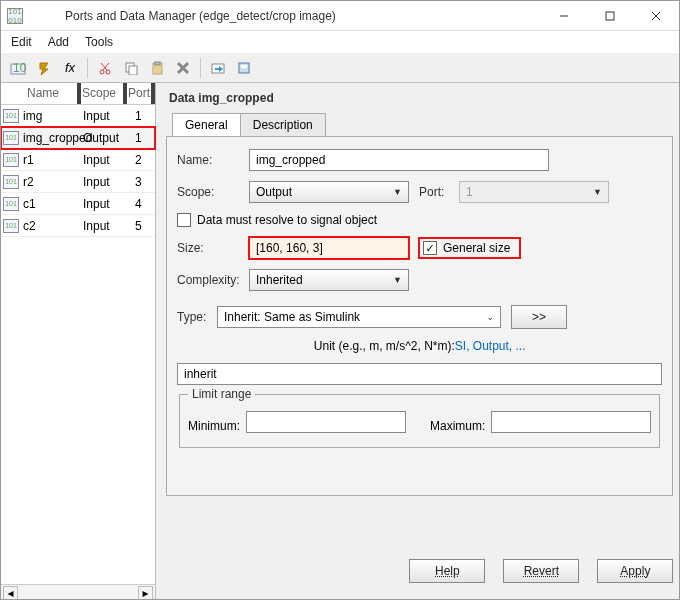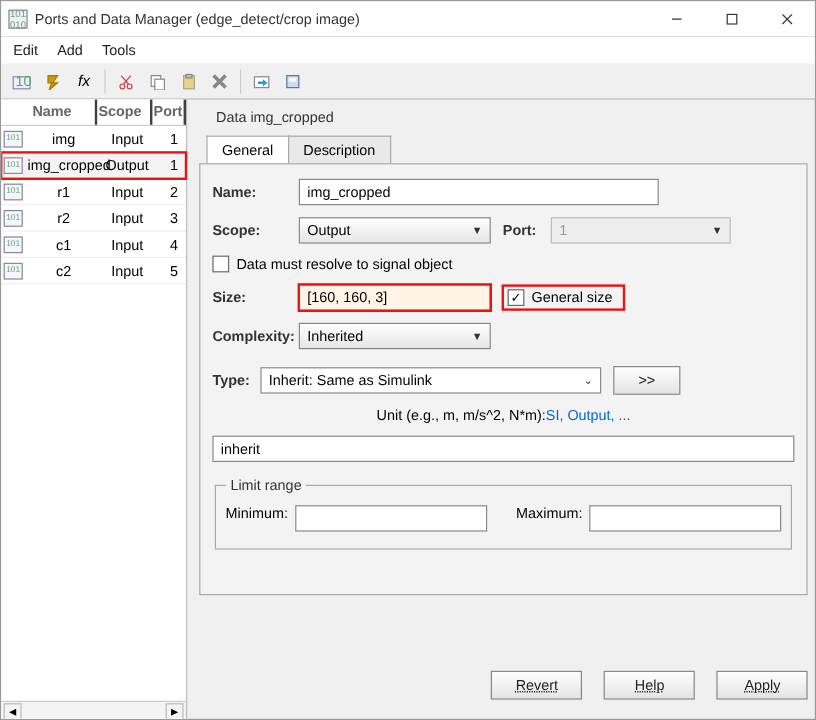--- a/index.html
+++ b/index.html
@@ -1,46 +1,46 @@
 <!DOCTYPE html>
 <html><head>
 <meta charset="utf-8">
 <style>
   * { box-sizing: border-box; font-family: "Segoe UI", "Microsoft YaHei", Arial, sans-serif; font-size: 12px; }
   html, body { margin:0; padding:0; }
   body { width: 680px; height: 600px; background:#f0f0f0; overflow:hidden; border:1px solid #999; }
   .titlebar { height:30px; background:#fff; display:flex; align-items:center; padding:0 0 0 6px; border-bottom:1px solid #ddd; }
   .titlebar .ticn { width:16px; height:16px; margin-right:6px; display:inline-flex; align-items:center; justify-content:center; border:1px solid #888; font-size:8px; color:#6a6; background:#eef; }
-  .titlebar .title { flex:1; color:#333; }
+  .titlebar .title { flex:1; color:#333;margin-left:36px; }
   .sysbtn { width:46px; height:30px; display:flex; align-items:center; justify-content:center; color:#333; }
   .sysbtn svg { stroke:#333; }
   .menubar { height:22px; background:#fff; display:flex; align-items:center; gap:16px; padding:0 10px; color:#222; }
   .menubar span { cursor:default; }
   .toolbar { height:30px; background:#f0f0f0; display:flex; align-items:center; gap:4px; padding:0 6px; border-bottom:1px solid #bbb; }
   .tbtn { width:22px; height:22px; display:flex; align-items:center; justify-content:center; border:1px solid transparent; }
   .sep { width:1px; height:20px; background:#ccc; margin:0 2px; }
   .workarea { display:flex; height:calc(600px - 30px - 22px - 30px); }
   .leftpane { width:178px; border-right:1px solid #bbb; background:#fff; display:flex; flex-direction:column; }
   .lhdr { display:flex; height:22px; border-bottom:1px solid #ccc; color:#666; background:#fff;}
-  .lhdr div { border-right:2px solid #404040; padding:3px 1px;font-weight:bold; }
+  .lhdr div { border-right:4px solid #404040; padding:3px 1px; }
   .cName{width:80px} .cScope{width:46px} .cPort{flex:1}
   .lrow { display:flex; height:22px; align-items:center; border-bottom:1px solid #eee; }
   .lrow .icn { width:16px; height:14px; margin:0 4px 0 2px; display:inline-flex; align-items:center; justify-content:center; border:1px solid #889; font-size:7px; color:#5a5; background:#f5f5ff;}
   .lrow .n{width:60px} .lrow .s{width:46px} .lrow .p{flex:1; padding-left:6px;}
   .lrow.selected { background:#f3f3f3; outline:2px solid #e11; outline-offset:-1px; }
   .hscroll { height:17px; border-top:1px solid #ccc; background:#f4f4f4; display:flex; align-items:center; justify-content:space-between; padding:0 2px;}
   .hscroll .arr{ width:15px;height:15px; border:1px solid #bbb; display:flex;align-items:center;justify-content:center;}
   .rightpane { flex:1; padding:8px 10px 0 10px; display:flex; flex-direction:column; }
-  .panetitle { font-weight:400; color:#333; margin:0 0 8px 14px; }
+  .panetitle { font-weight:700; color:#333; margin:0 0 8px 3px; }
   .tabs { display:flex; height:24px; margin-left:6px; }
   .tab { padding:4px 12px; border:1px solid #aaa; border-bottom:none; background:#e9e9e9; color:#000000; margin-right:-1px;}
   .tab.active { background:#fff; }
   .tabpanel { border:1px solid #aaa; background:#fff0; padding:12px 10px 0 10px; flex:0 0 auto; background:#f3f3f3; border-top:1px solid #aaa; margin-top:-1px; height:360px;}
   .formrow { display:flex; align-items:center; margin-bottom:10px; }
-  .formrow .lbl { width:72px; color:#333;font-weight:bold; }
+  .formrow .lbl { width:72px; color:#333; }
   .tin { height:22px; border:1px solid #888; background:#fff; padding:0 6px; }
   .sel { height:22px; border:1px solid #888; background:linear-gradient(#fff,#e6e6e6); padding:0 6px; display:flex; align-items:center; justify-content:space-between; }
   .sel .caret{ font-size:9px; color:#333;}
   .chk { width:14px; height:14px; border:1px solid #666; margin-right:6px; display:inline-flex; align-items:center; justify-content:center; font-size:11px; background:#fff;}
   .redbox { outline:2px solid #e11; outline-offset:-1px; }
   .dis { color:#999; }
   .bottombar { margin-top:auto; padding:14px 0 18px 0; display:flex; justify-content:flex-end; gap:18px; }
   .btn { width:76px; height:24px; border:1px solid #888; background:linear-gradient(#fefefe,#e4e4e4); display:flex; align-items:center; justify-content:center; text-decoration:underline; text-decoration-style:dotted; color:#222;}
   fieldset { border:1px solid #aaa; padding:10px 8px 14px 8px; }
   legend { color:#333; padding:0 4px;}
@@ -133,21 +133,21 @@
 </div>
 
 <div class="workarea">
 
   <div class="leftpane">
     <div class="lhdr">
       <div class="cName" style="padding-left:26px">Name</div>
       <div class="cScope">Scope</div>
       <div class="cPort">Port</div>
     </div>
-    <div id="list-rows" style="flex:1;text-align:center;">
+    <div id="list-rows" style="flex:1;">
         <div class="lrow">
           <span class="icn">101</span>
           <span class="n">img</span>
           <span class="s">Input</span>
           <span class="p">1</span>
         </div>
         <div class="lrow selected">
           <span class="icn">101</span>
           <span class="n">img_cropped</span>
           <span class="s">Output</span>
@@ -245,31 +245,31 @@
         <span style="width:10px"></span>
         <div class="btn" style="width:56px;text-decoration:none">&gt;&gt;</div>
       </div>
 
       <div class="formrow" style="justify-content:center">
         <span>Unit (e.g., m, m/s^2, N*m):</span>
         <a style="color:#06c">SI, Output, ...</a>
       </div>
       <input class="tin" style="width: 100%;" value="inherit">
 
-      <fieldset style="margin-top:12px">
+      <fieldset style="margin-top:2px">
         <legend>Limit range</legend>
-        <div style="display:flex;align-items:flex-start;gap:6px">
+        <div style="display:flex;align-items:flex-end;gap:6px">
           <span>Minimum:</span>
           <input class="tin" style="width: 160px;" value="">
           <span style="width:12px"></span>
           <span>Maximum:</span>
           <input class="tin" style="width: 160px;" value="">
         </div>
       </fieldset>
     </div>
 
     <div class="bottombar">
+      <div class="btn">Help</div>
       <div class="btn">Revert</div>
-      <div class="btn">Help</div>
       <div class="btn">Apply</div>
     </div>
   </div>
 </div>
 
 </body></html>

